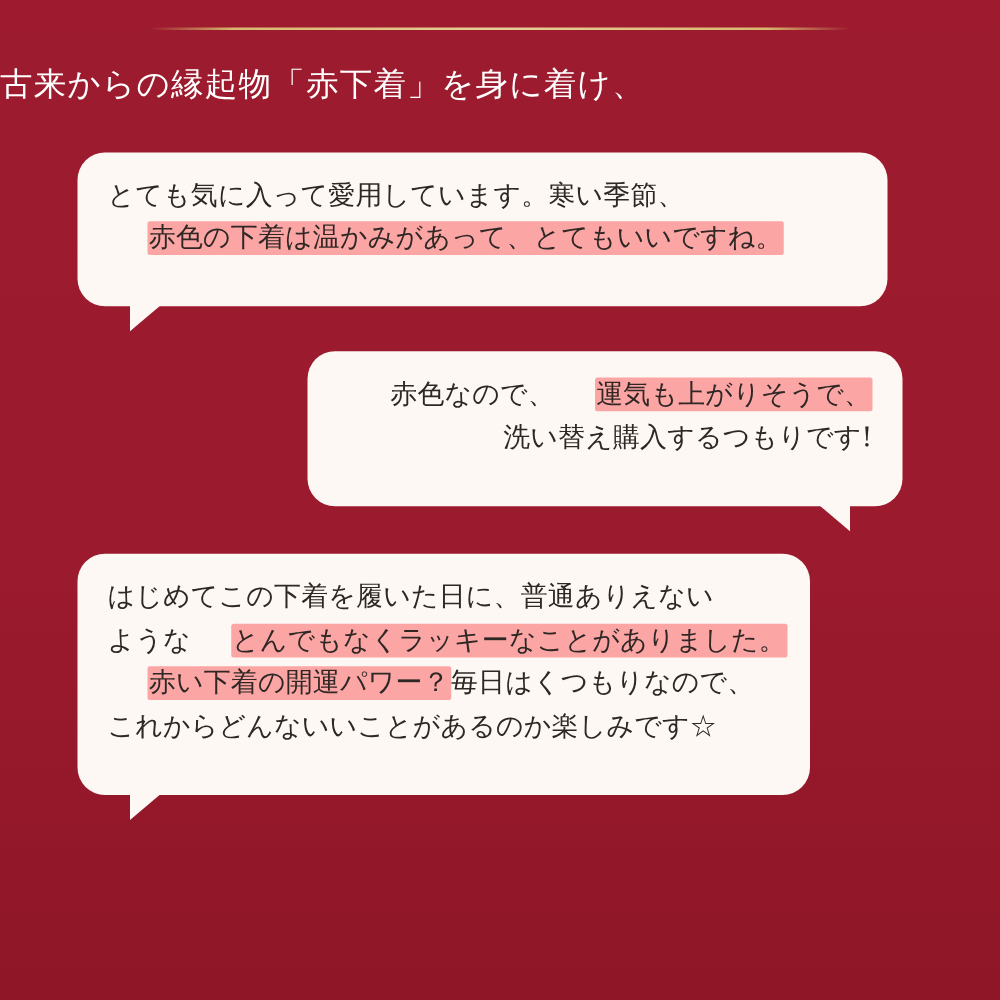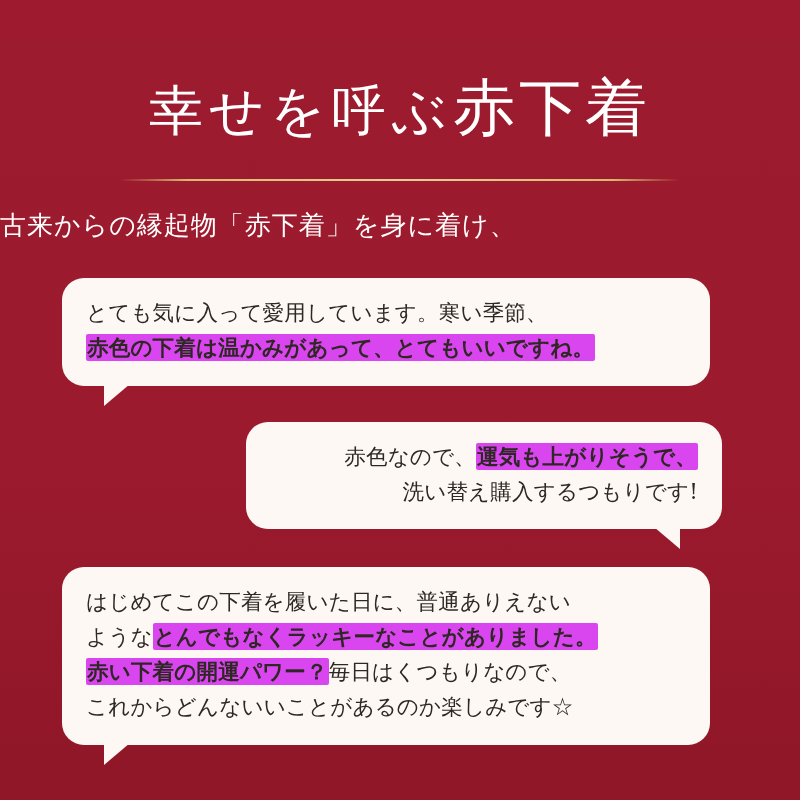--- a/index.html
+++ b/index.html
@@ -60,35 +60,36 @@
   .bubbles {
     margin-top: 30px;
     position: relative;
   }
 
   .bubble {
     position: relative;
     background: #fdf8f3;
     border-radius: 22px;
     box-sizing: border-box;
-    padding: 18px 24px 20px 24px;
+    padding: 18px 24px 36px 24px;
     color: #2e2724;
     font-family: "DejaVu Serif", serif;
     font-size: 21.5px;
     line-height: 1.62;
     letter-spacing: 0.2px;
   }
 
   .bubble .line { white-space: nowrap; }
 
   .hl {
-    background: #d946ef;
-    font-weight: bold;
+    background: #fca5a5;
+    font-weight: normal;
     padding: 1px 1px;
     border-radius: 2px;
+    margin-left: 32px;
   }
 
   
   .tail {
     position: absolute;
     width: 0;
     height: 0;
     border-style: solid;
   }
   .tail-left {
@@ -110,31 +111,28 @@
   }
   .bubble-2 {
     margin-left: 246px;
     margin-top: 36px;
     width: 476px;
     text-align: right;
   }
   .bubble-3 {
     margin-left: 62px;
     margin-top: 38px;
-    width: 648px;
+    width: 586px;
   }
 </style>
 </head>
 <body>
 
 <div class="page">
 
-  <h1 class="headline">
-    <span>幸せを呼ぶ</span><span class="big">赤下着</span>
-  </h1>
 
   <div class="divider"></div>
 
   <div class="subhead">
     <div>古来からの縁起物「赤下着」を身に着け、</div>
   </div>
 
   <div class="bubbles">
 
     <div class="bubble bubble-1">

